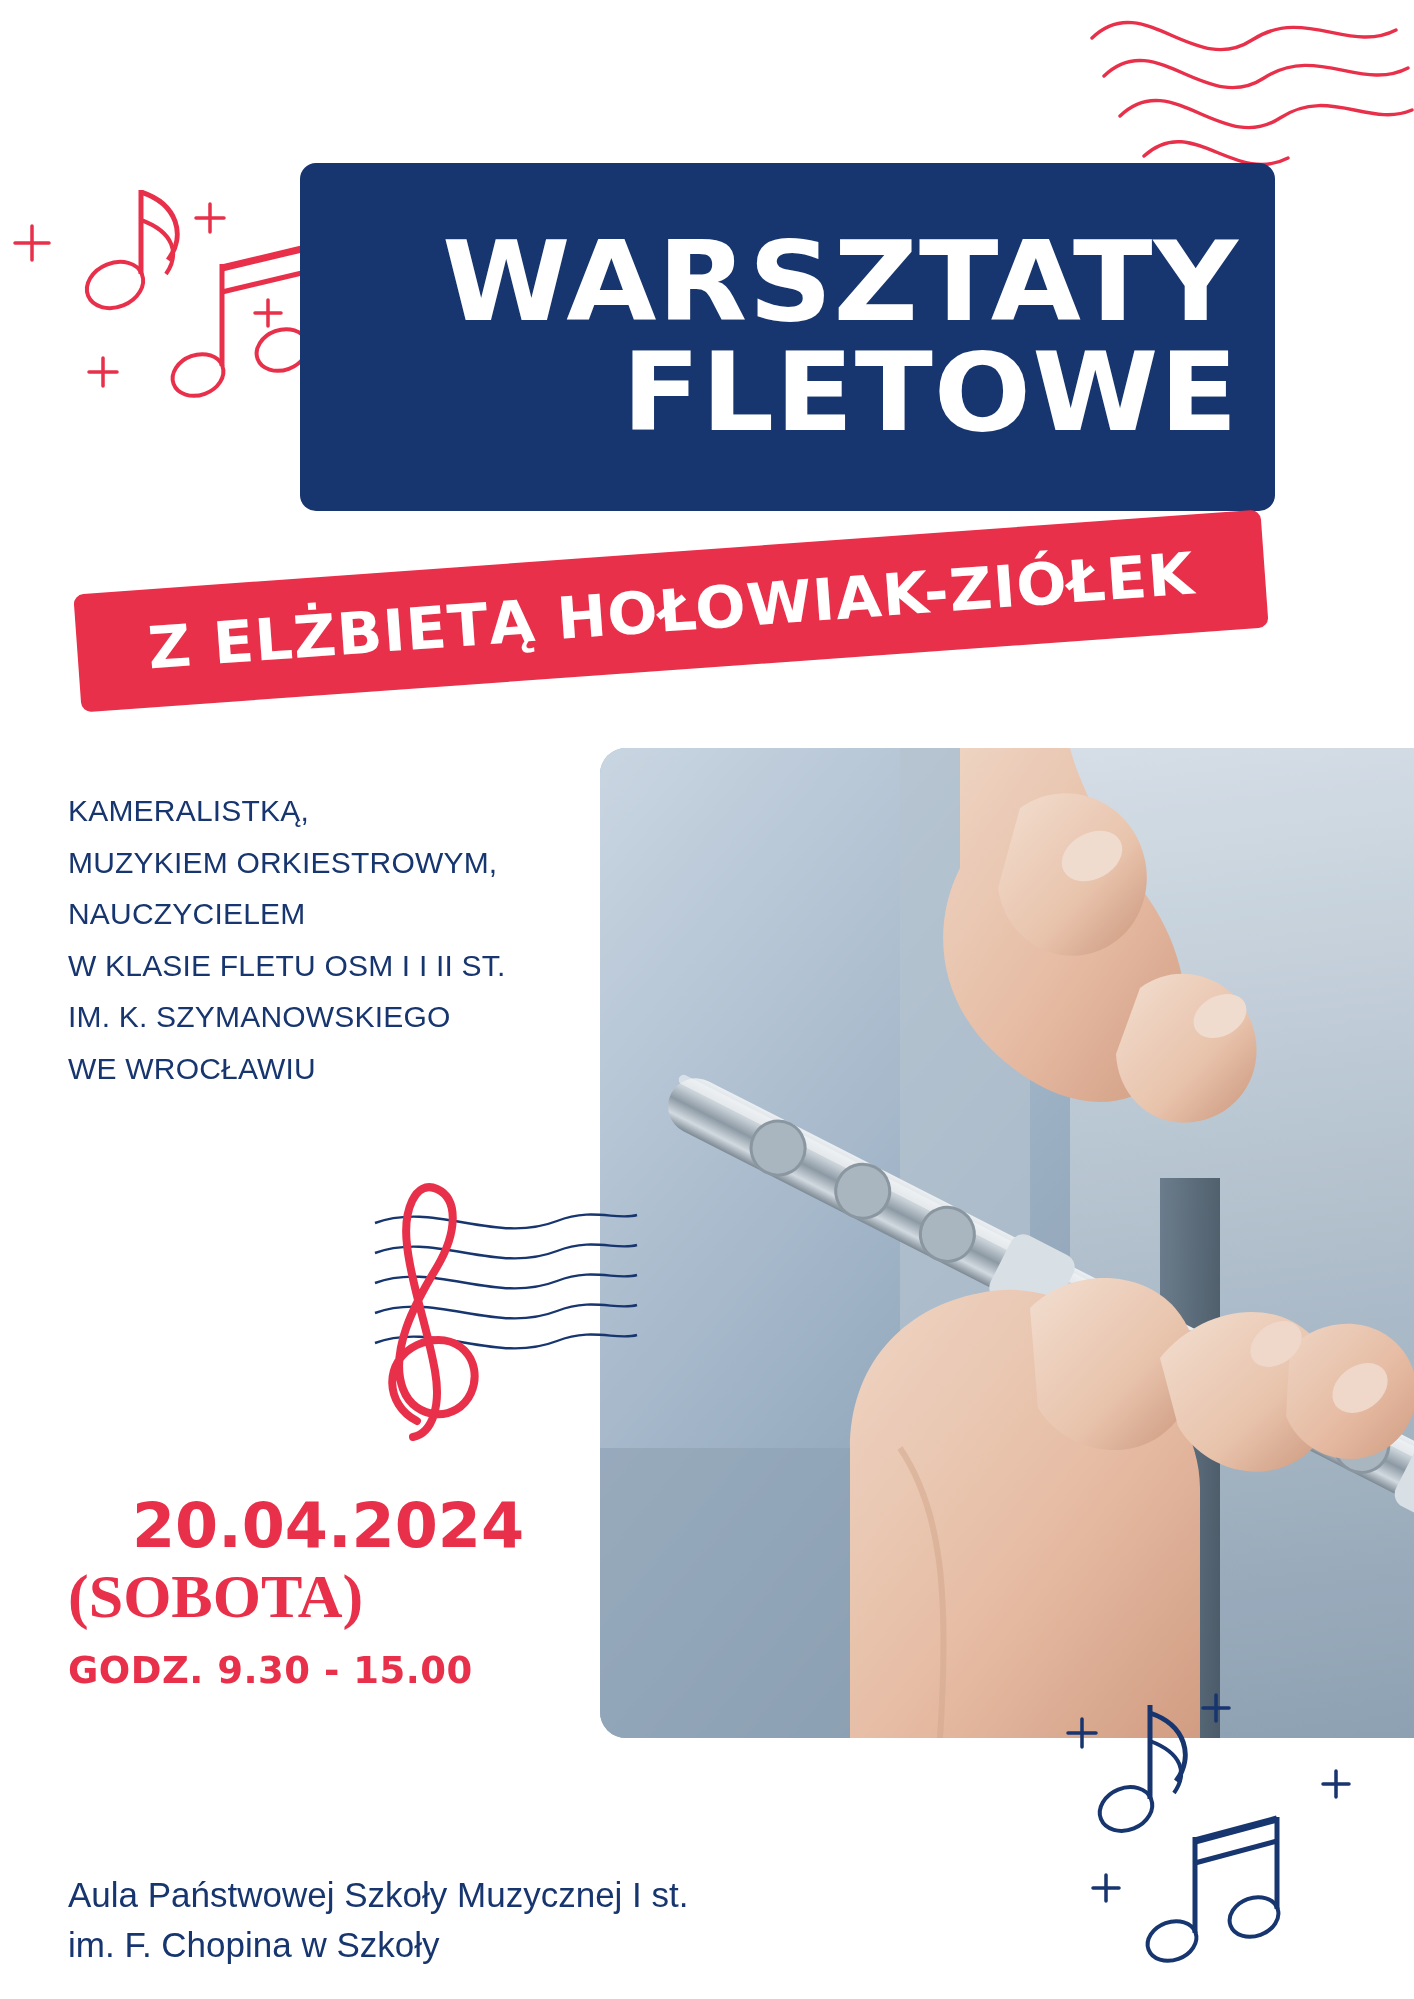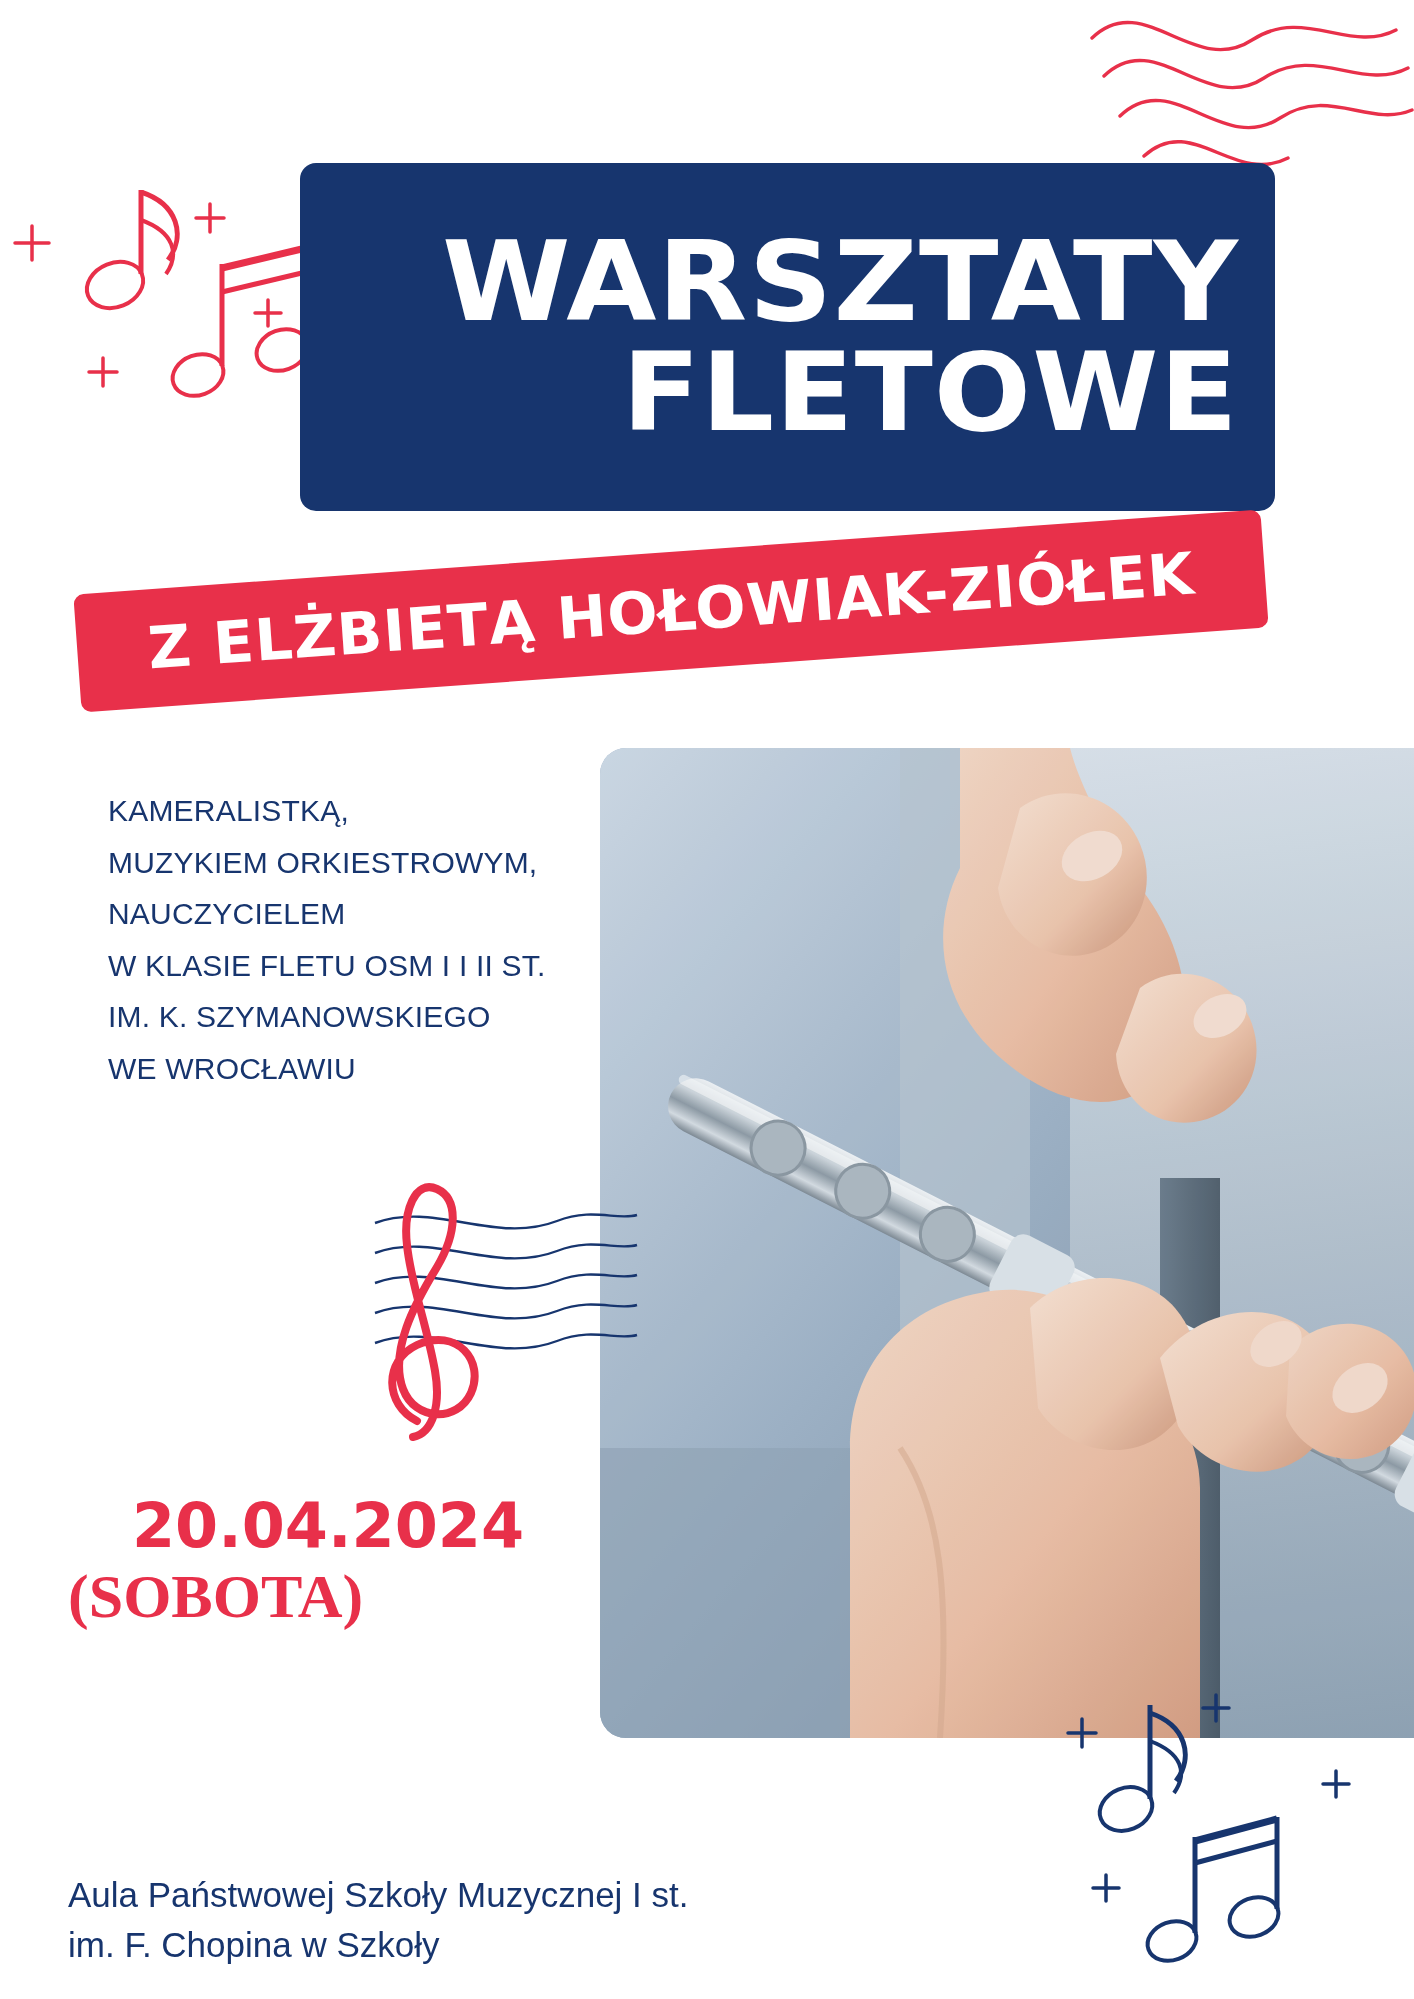--- a/index.html
+++ b/index.html
@@ -101,21 +101,21 @@
     position: absolute;
     left: 68px;
     top: 785px;
     width: 560px;
     color: #17356e;
     font-family: "Liberation Sans", sans-serif;
     font-size: 30px;
     line-height: 1.72;
     letter-spacing: 0.2px;
   }
-  .desc div { white-space: nowrap; margin-left: 40px; }
+  .desc div { white-space: nowrap; }
 
   
   .photo {
     position: absolute;
     left: 600px;
     top: 748px;
     width: 840px;
     height: 990px;
     border-radius: 26px;
     overflow: hidden;
@@ -337,20 +337,21 @@
       <path d="M 30 168 C 90 146, 150 190, 212 166 C 248 152, 272 166, 292 160"></path>
     </g>
     <g fill="none" stroke="#e8304a" stroke-width="8" stroke-linecap="round">
       <path d="M 72 246 C 40 230, 38 186, 72 170 C 112 152, 140 186, 126 218 C 112 248, 70 246, 58 214 C 44 176, 70 128, 92 92 C 112 58, 114 24, 92 14 C 70 4, 58 36, 62 70 C 66 110, 82 150, 90 196 C 96 230, 88 258, 68 262"></path>
     </g>
   </svg>
 
   <div class="date-block">
     <div class="date-main">20.04.2024</div>
     <div class="date-day">(SOBOTA)</div>
+    <div class="date-hours">GODZ. 9.30 - 15.00</div>
   </div>
 
   <div class="venue">
     <div>Aula Państwowej Szkoły Muzycznej I st.</div>
     <div>im. F. Chopina w Szkoły</div>
   </div>
 
   <svg class="notes-br" viewBox="0 0 330 310">
     <g stroke="#17356e" fill="none" stroke-width="4">
       <ellipse cx="62" cy="148" rx="27" ry="21" transform="rotate(-22 62 148)"></ellipse>

